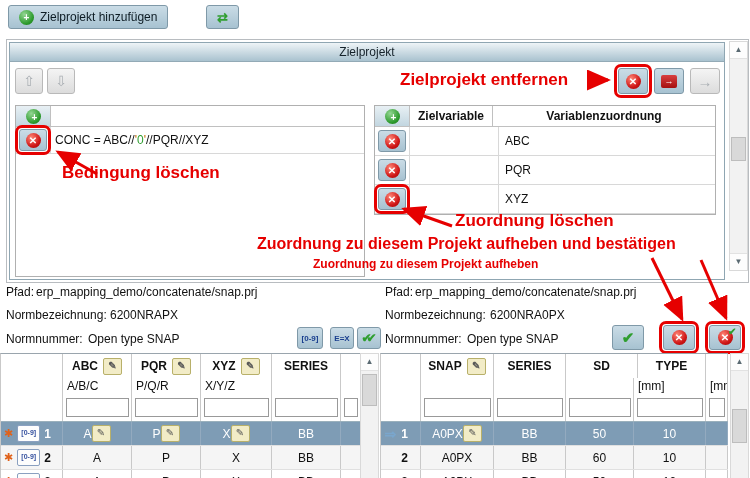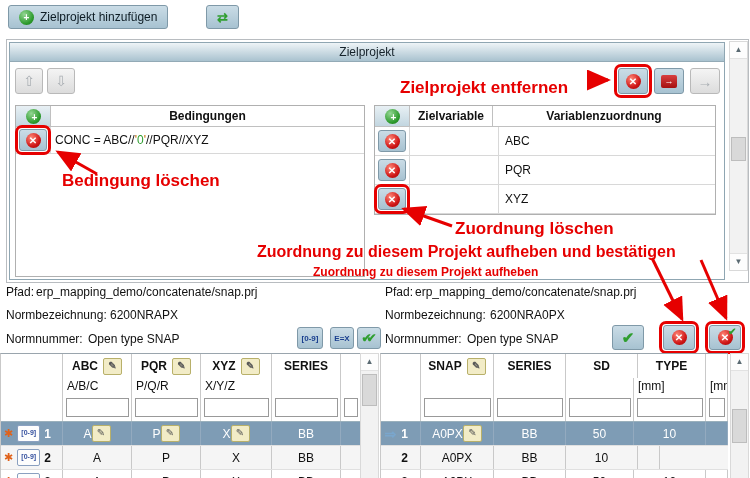--- a/index.html
+++ b/index.html
@@ -89,21 +89,21 @@
   .g-rowhead{justify-content:flex-start;padding-left:3px;gap:4px;}
   .g-rowhead.r{justify-content:flex-end;padding-right:12px;gap:5px;}
   .rownum{font-weight:bold;}
   .pencil{display:inline-block;width:17px;height:15px;background:#f2ecc7;border:1px solid #b8b06a;
     border-radius:2px;font-size:10px;line-height:14px;text-align:center;color:#555;}
   .gear{color:#e0621a;font-size:11px;line-height:1;}
   .numchip{display:inline-block;width:21px;height:15px;background:#fdfdfd;border:1px solid #8aa0c0;
     border-radius:2px;color:#334f9e;font-size:7px;font-weight:bold;line-height:14px;text-align:center;}
   .bluearrow{color:#7aa6cc;font-weight:bold;font-size:14px;line-height:1;}
   
-  .ann{position:absolute;color:#e60000;font-weight:bold;z-index:60;white-space:nowrap;margin-top:8px;}
+  .ann{position:absolute;color:#e60000;font-weight:bold;z-index:60;white-space:nowrap;}
   #ann-remove{left:400px;top:70px;font-size:17px;}
   #ann-delcond{left:62px;top:163px;font-size:17px;}
   #ann-delmap{left:455px;top:211px;font-size:17px;}
   #ann-unassign-c{left:257px;top:235px;font-size:16px;}
   #ann-unassign{left:313px;top:257px;font-size:12px;}
   #arrows{position:absolute;left:0;top:0;width:750px;height:478px;pointer-events:none;z-index:55;}
 </style>
 </head>
 <body>
 
@@ -126,21 +126,20 @@
     <button class="abs face" id="zp-exp">
       <span class="exp-ic">→</span>
     </button>
     <button class="abs face dis" id="zp-fwd">→</button>
 
     <div class="abs cond-table">
       <div class="vhead">
         <div class="vh0">
           <button class="dotplus" style="border:none;">+</button>
         </div>
-        <div class="vh1">Bedingungen</div>
       </div>
       <div class="cond-row">
         <div class="cond-c0">
           <button class="face delbtn rhl">
             <span class="dotx">✕</span>
           </button>
         </div>
         <div class="cond-c1">
             <span>CONC = ABC//</span>
             <span class="lit-q">'</span>
@@ -422,20 +421,23 @@
     <div class="g-row alt">
       <div class="g-cell g-rowhead r" style="width: 40px;">
         <span class="rownum">2</span>
       </div>
       <div class="g-cell" style="width: 73px;">
         <span>A0PX</span>
       </div>
       <div class="g-cell" style="width: 72px;">
         <span>BB</span>
       </div>
+      <div class="g-cell" style="width: 68px;">
+        <span>60</span>
+      </div>
       <div class="g-cell" style="width: 72px;">
         <span>10</span>
       </div>
       <div class="g-cell" style="width: 22px;">
         <span></span>
       </div>
     </div>
     <div class="g-row">
       <div class="g-cell g-rowhead r" style="width: 40px;">
         <span class="rownum">3</span>

